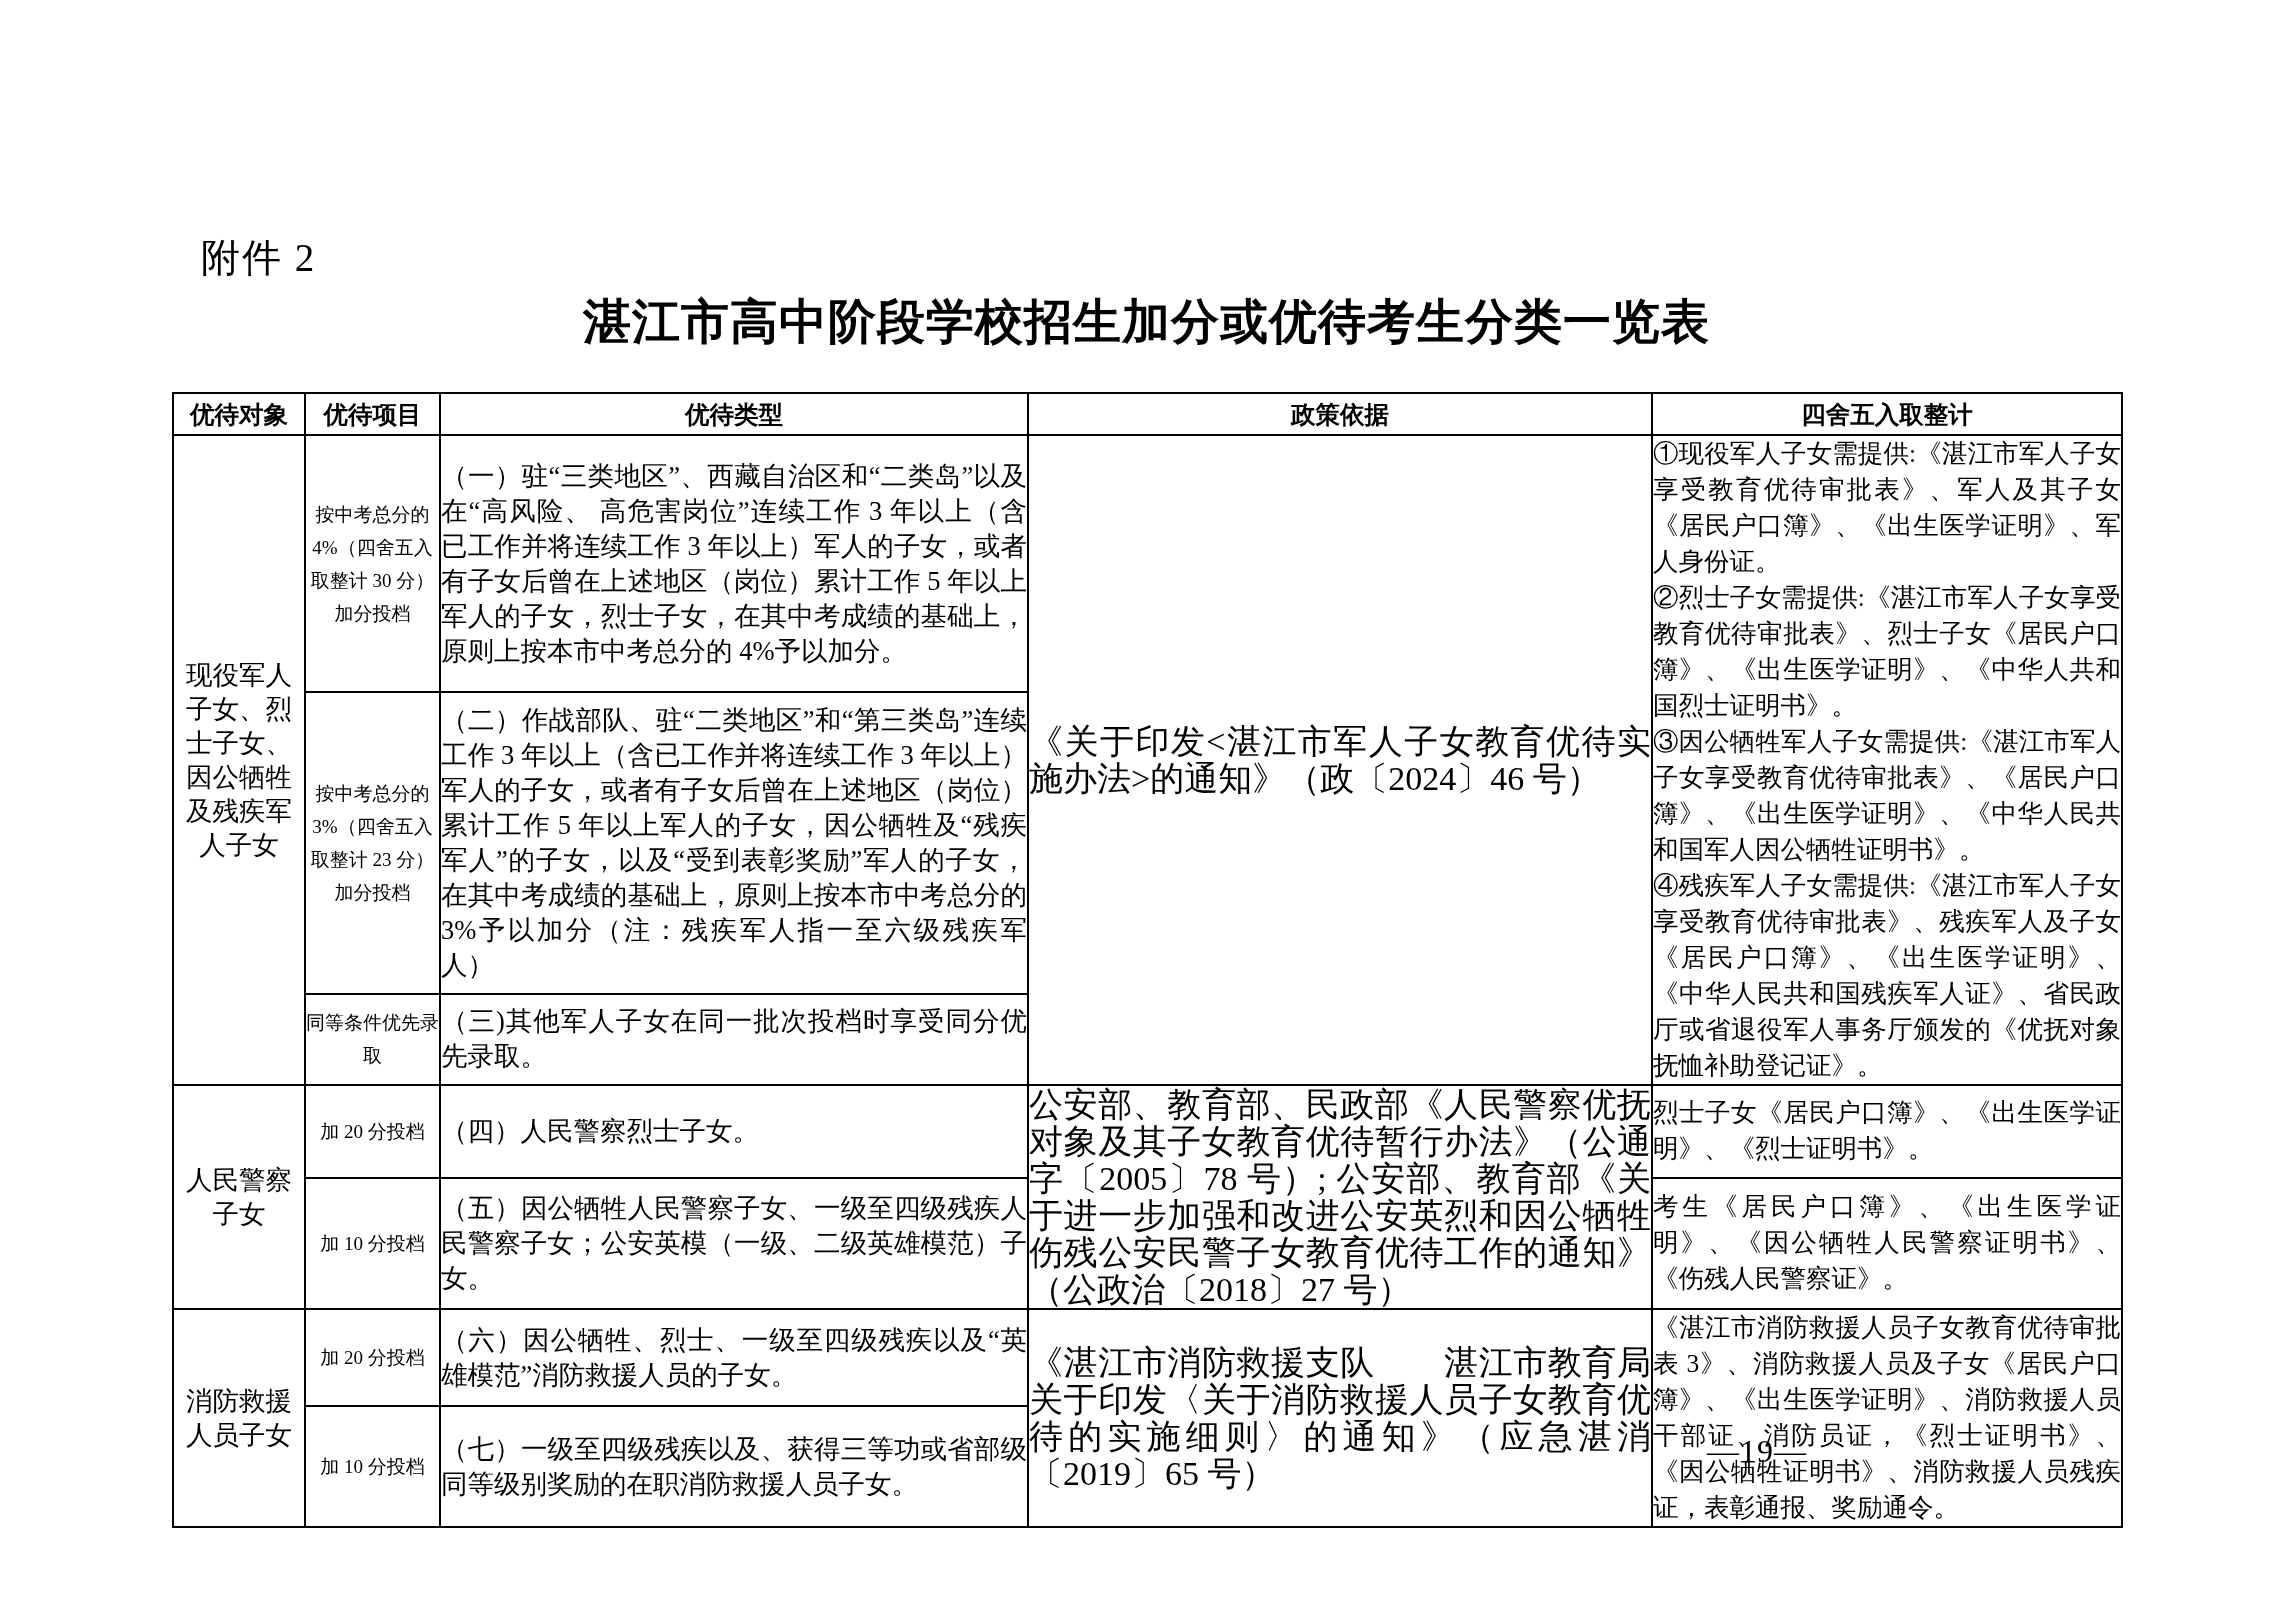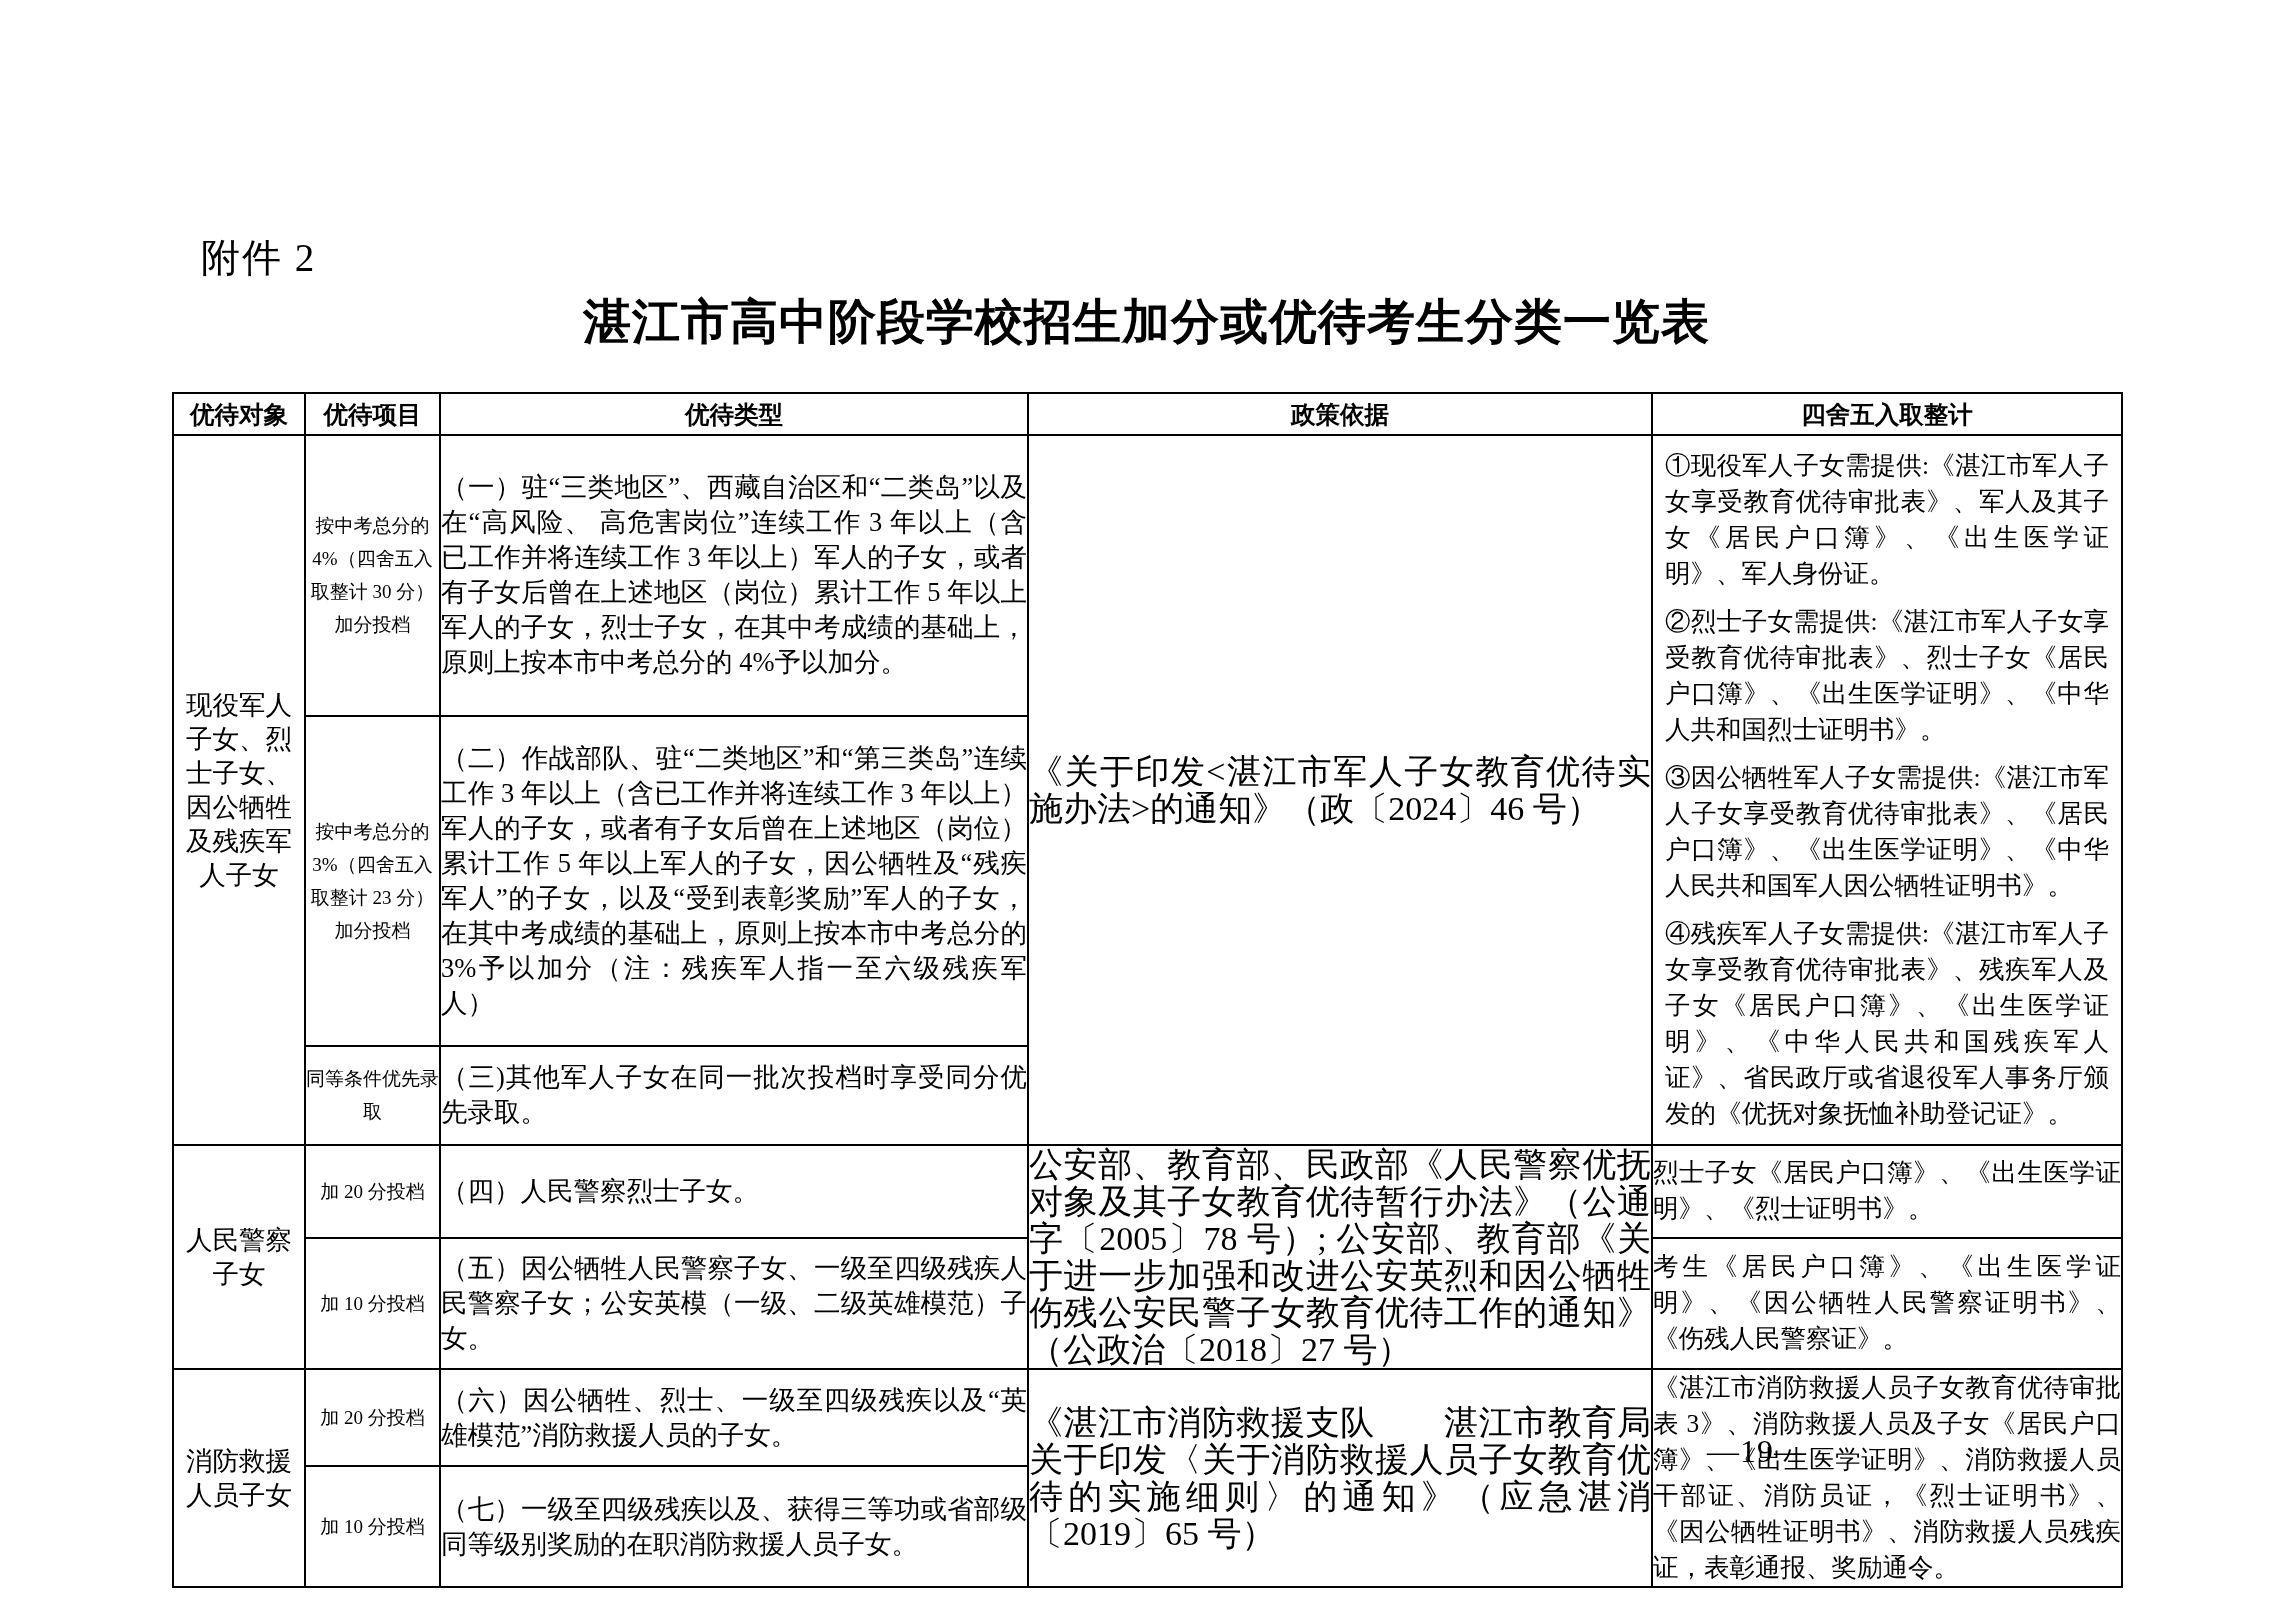--- a/index.html
+++ b/index.html
@@ -64,21 +64,21 @@
     font-size: 34px; line-height: 37px;
     text-align: justify; text-justify: inter-ideograph;
     padding: 3.9px 11.8px;
   }
   .c-mat {
     font-size: 25.5px; line-height: 36px;
     text-align: justify; text-justify: inter-ideograph;
     padding: 3.9px 7.8px;
     vertical-align: middle;
   }
-  .mat-block { margin: 12px; }
+  .mat-block { margin: 0; }
   .footer-page {
     position: absolute;
     left: 1707px; top: 1433px;
     font-size: 32px;
     letter-spacing: 1px;
     white-space: pre;
   }
 </style>
 </head>
 <body>

